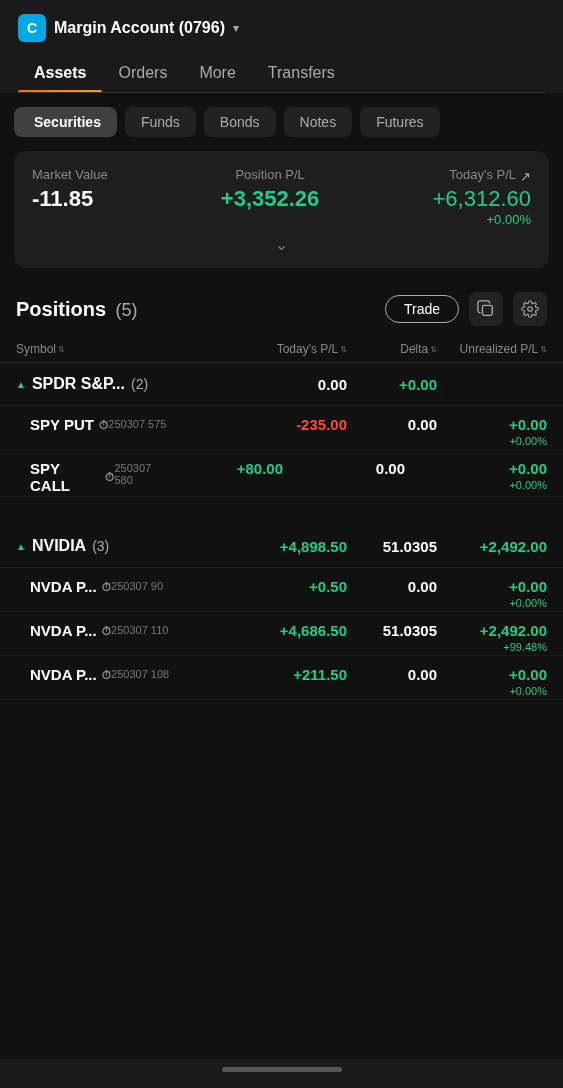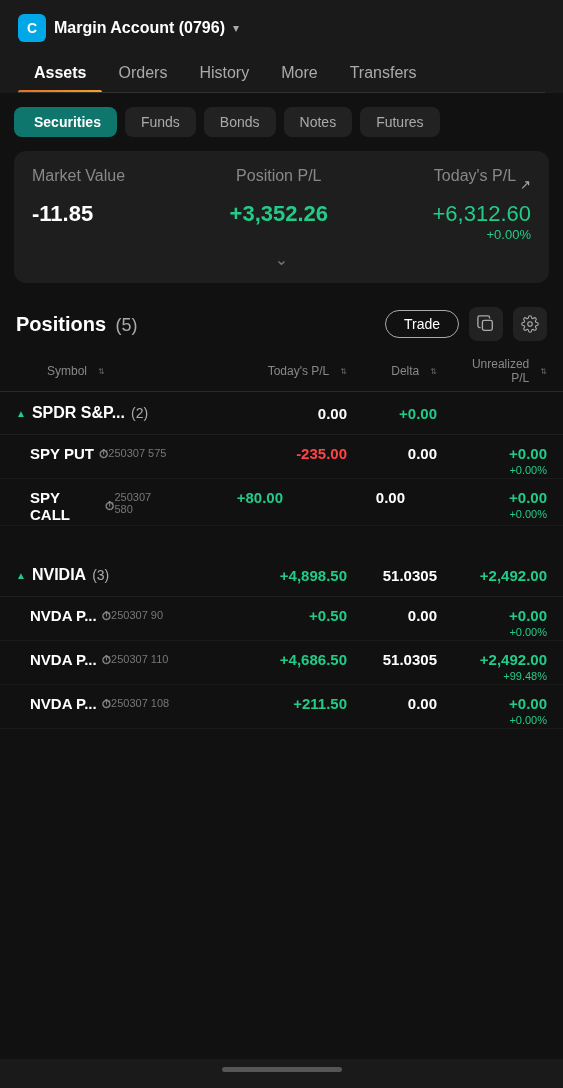--- a/index.html
+++ b/index.html
@@ -86,21 +86,21 @@
     .sub-tab {
       padding: 7px 16px;
       border-radius: 8px;
       font-size: 14px;
       color: #aaaaaa;
       background: #222222;
       cursor: pointer;
       border: none;
     }
     .sub-tab.active {
-      background: #0f766e;
+      background: #404040;
       color: #ffffff;
       font-weight: 600;
       padding-left: 20px;
     }
 
     
     .summary-card {
       margin: 0 14px 16px 14px;
       background: #1e1e1e;
       border-radius: 12px;
@@ -109,23 +109,23 @@
     .summary-row {
       display: flex;
       justify-content: space-between;
       align-items: flex-start;
     }
     .summary-col {
       display: flex;
       flex-direction: column;
     }
     .summary-label {
-      font-size: 16px;
+      font-size: 13px;
       color: #888888;
-      margin-bottom: 16px;
+      margin-bottom: 4px;
     }
     .summary-value {
       font-size: 22px;
       font-weight: 600;
       color: #ffffff;
     }
     .summary-value.green { color: #22cc88; }
     .summary-value-lg {
       font-size: 22px;
       font-weight: 400;
@@ -188,22 +188,21 @@
       display: grid;
       grid-template-columns: 140px 1fr 90px 110px;
       padding: 6px 16px;
       border-bottom: 1px solid #2a2a2a;
     }
     .th {
       font-size: 12px;
       color: #888888;
       display: flex;
       align-items: center;
-      gap: 11px;
-      margin-left: 31px;
+      gap: 2px;
     }
     .th:not(:first-child) { justify-content: flex-end; }
     .th .sort-icon { font-size: 8px; color: #666; }
 
     
     .group-row {
       display: grid;
       grid-template-columns: 140px 1fr 90px 110px;
       padding: 12px 16px;
       background: #111111;
@@ -320,21 +319,20 @@
     <div class="account-icon">
       <span>C</span>
     </div>
     <span class="account-title">Margin Account (0796)</span>
     <span class="chevron-down">▾</span>
   </div>
 
   <nav class="nav-tabs">
     <div class="nav-tab active">Assets</div>
     <div class="nav-tab">Orders</div>
-    <div class="nav-tab">History</div>
     <div class="nav-tab">More</div>
     <div class="nav-tab">Transfers</div>
   </nav>
 </div>
 
 <div class="sub-tabs">
   <button class="sub-tab active">Securities</button>
   <button class="sub-tab">Funds</button>
   <button class="sub-tab">Bonds</button>
   <button class="sub-tab">Notes</button>

